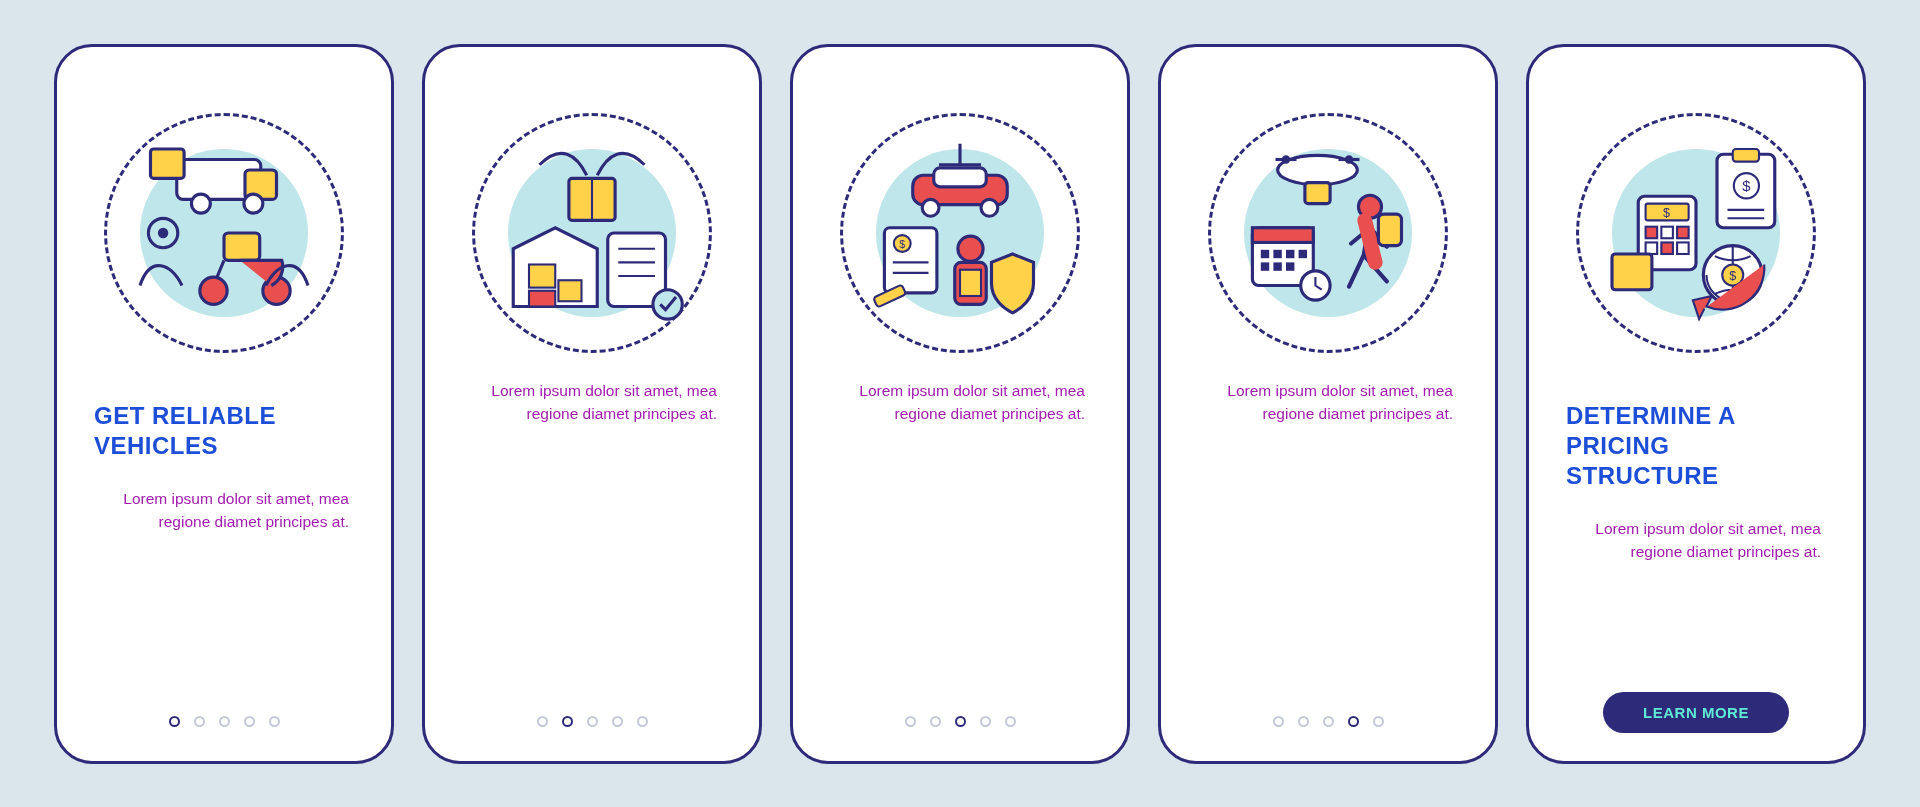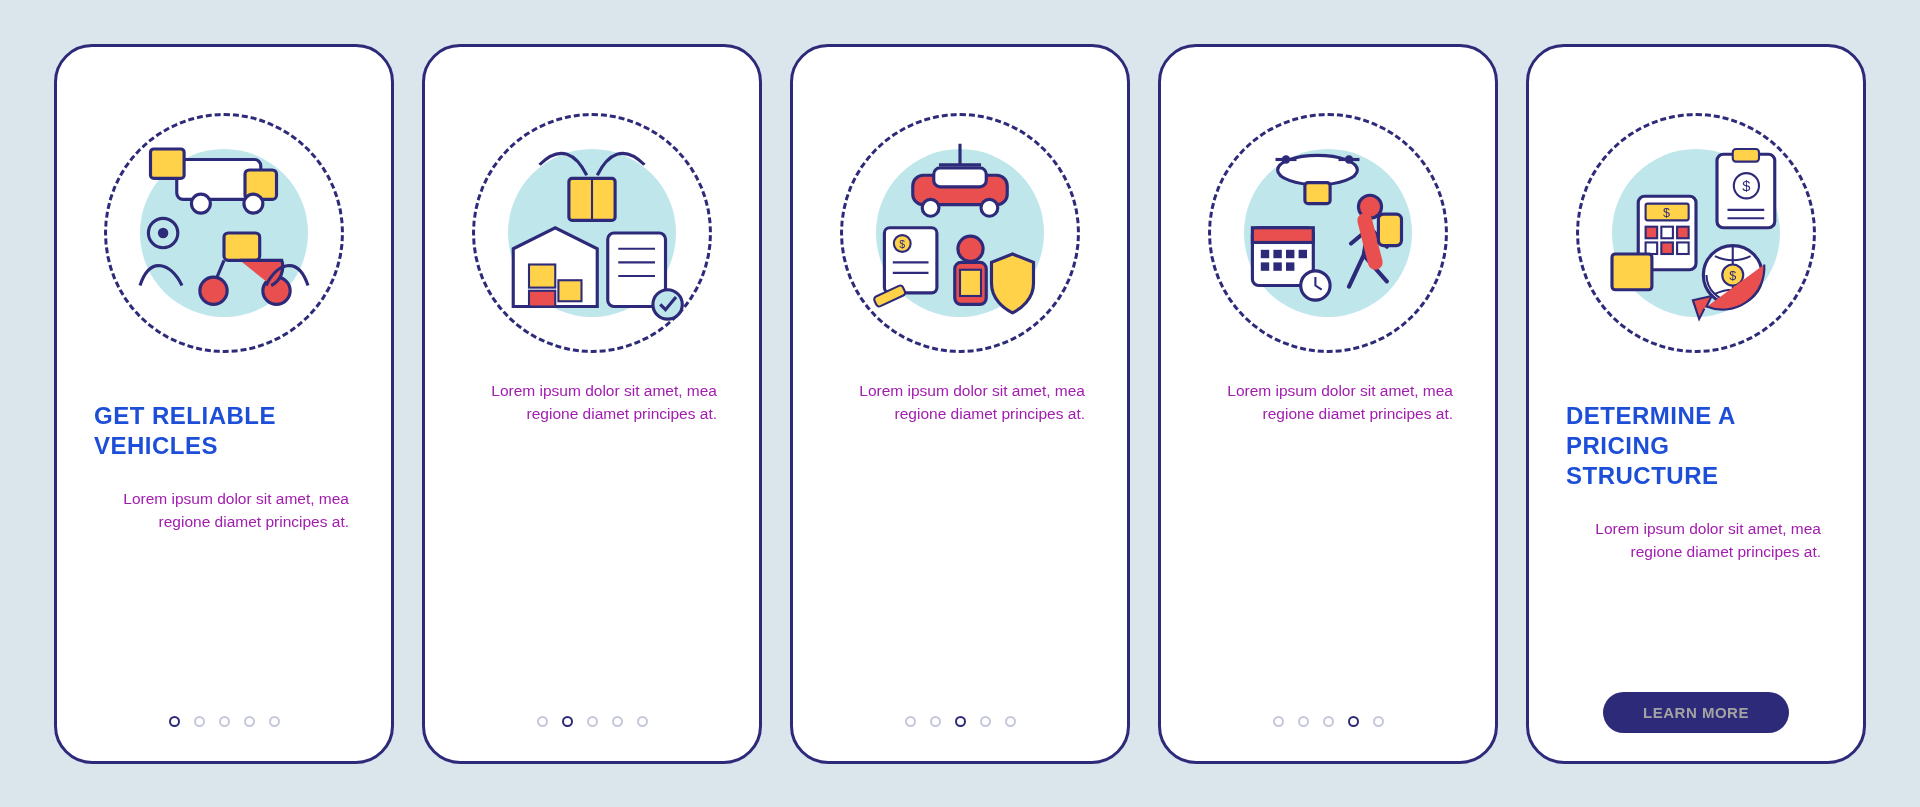--- a/index.html
+++ b/index.html
@@ -70,21 +70,21 @@
     width: 11px; height: 11px;
     border: 2px solid #2e2a7a;
     border-radius: 50%;
     background: transparent;
   }
   .dot.off { border-color: #c5c8da; }
   .cta {
     position: absolute;
     bottom: 28px;
     background: #2e2a7a;
-    color: #a3a3a3;
+    color: #5eead4;
     font-weight: 800;
     font-size: 15px;
     letter-spacing: 0.5px;
     border: none;
     border-radius: 22px;
     padding: 12px 40px;
     cursor: pointer;
   }
 </style>
 </head>

